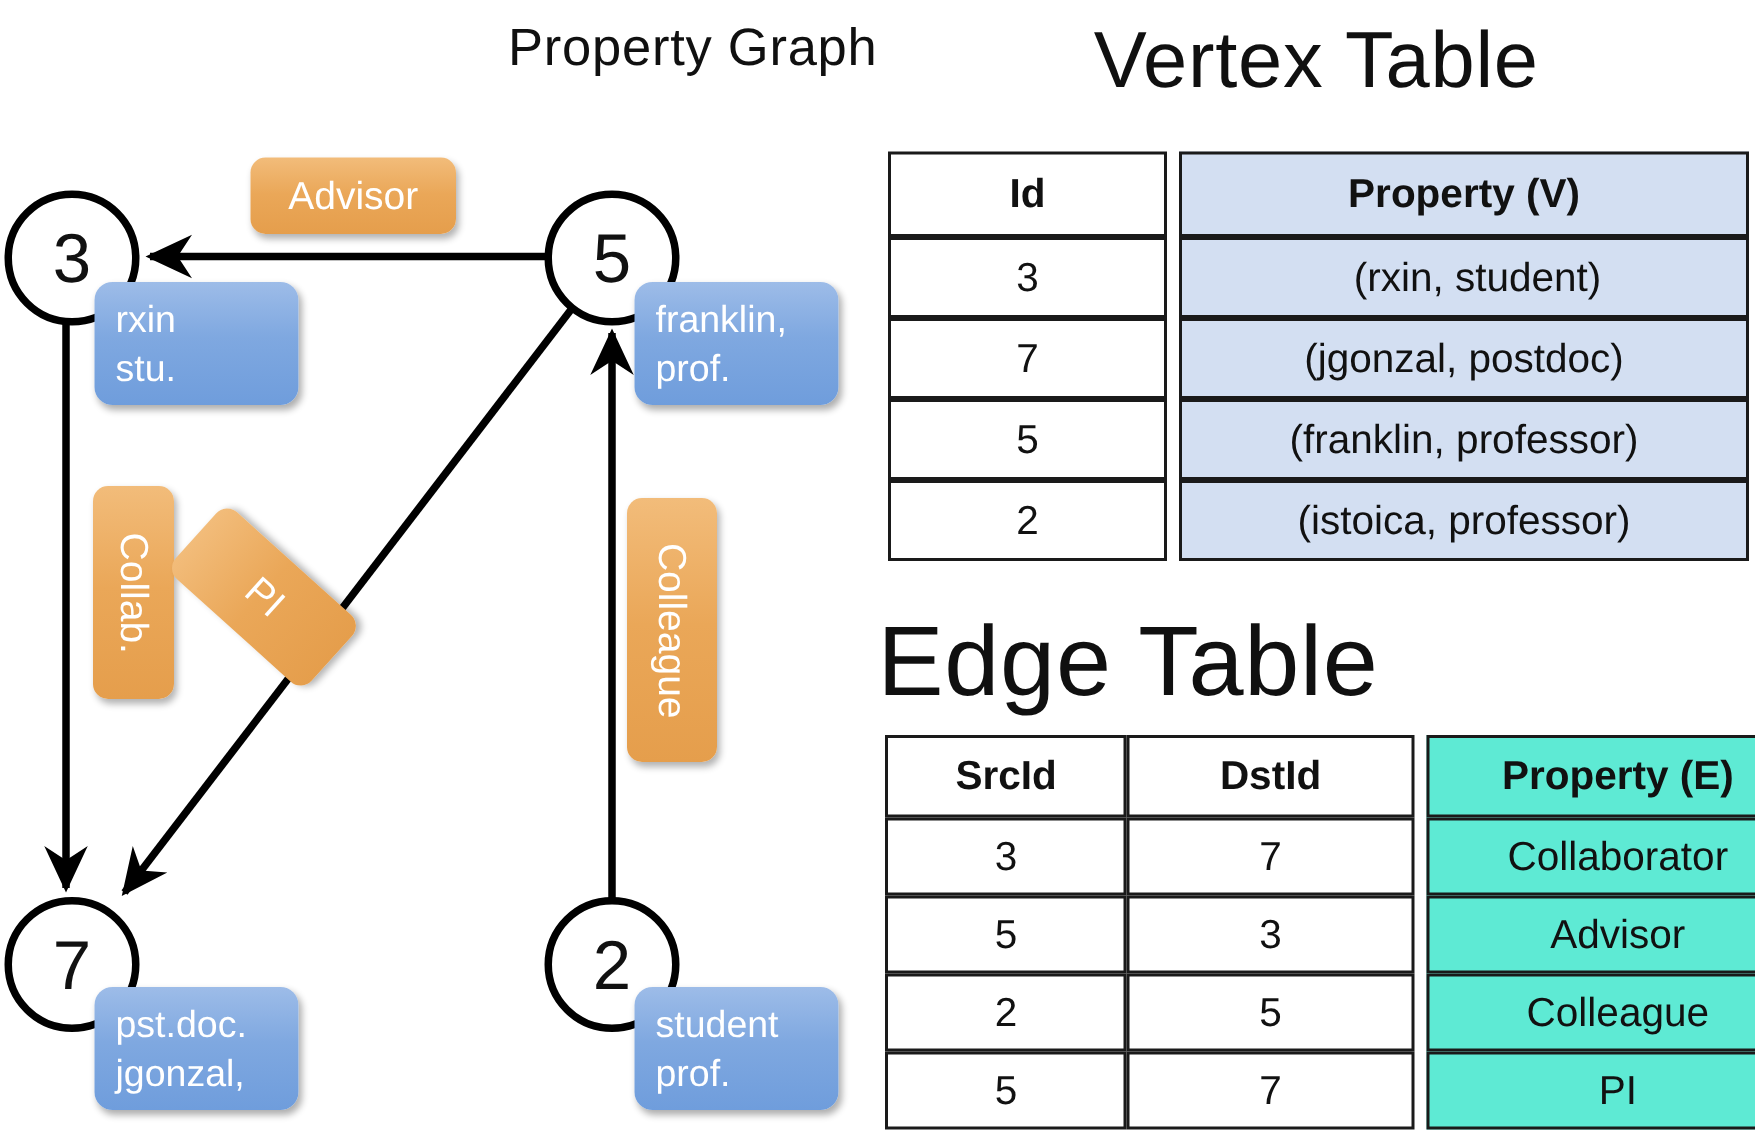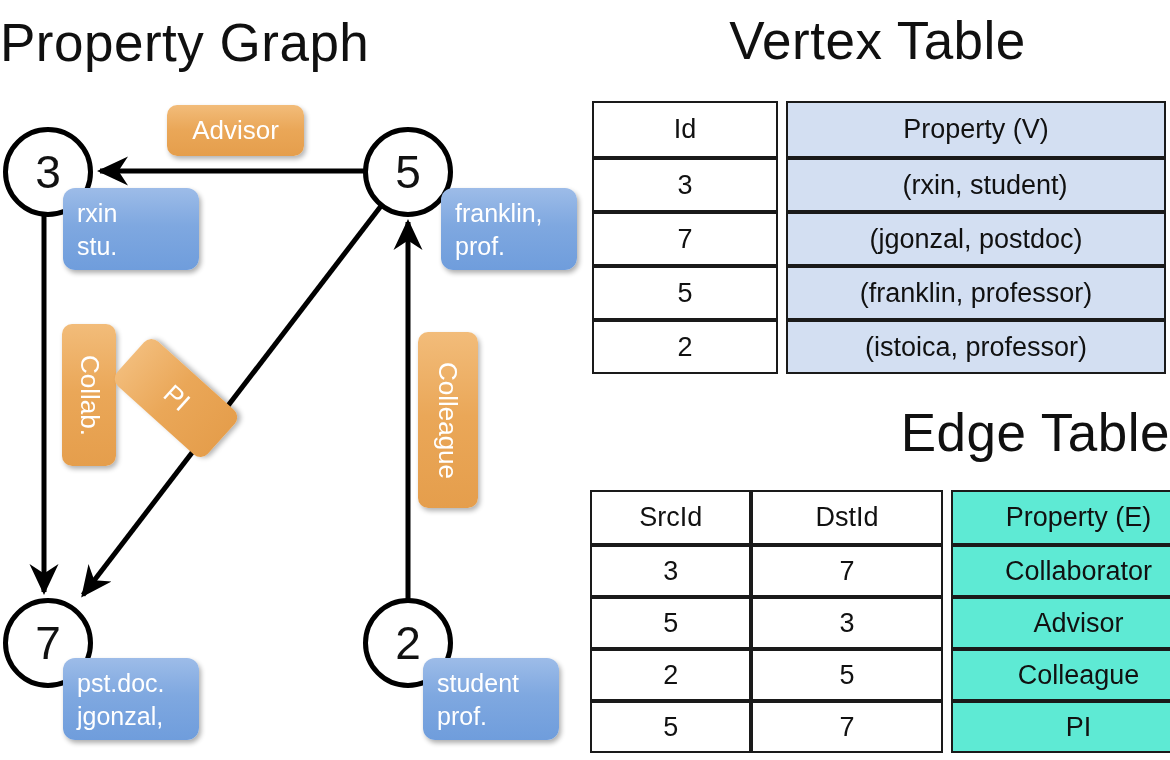--- a/index.html
+++ b/index.html
@@ -14,23 +14,23 @@
 
   
   .title{
     position:absolute;
     font-family:"Liberation Sans", sans-serif;
     font-weight:300;
     color:#101010;
     letter-spacing:0.5px;
     white-space:nowrap;
   }
-  #title-property-graph{left:0;top:12px;width:585px;text-align:left;font-size:53px;}
+  #title-property-graph{left:0;top:12px;width:585px;text-align:right;font-size:35px;}
   #title-vertex-table{left:585px;top:10px;width:585px;text-align:center;font-size:53px;}
-  #title-edge-table{left:585px;top:402px;width:585px;text-align:right;font-size:53px;}
+  #title-edge-table{left:585px;top:402px;width:585px;text-align:left;font-size:66px;}
 
   
   #graph-svg{position:absolute;left:0;top:0;width:585px;height:760px;}
 
   .node-circle{position:absolute;border:5px solid #000;border-radius:50%;
     background:#fff;box-sizing:border-box;display:flex;align-items:center;justify-content:center;}
   .node-label{font-size:46px;font-weight:300;color:#111;line-height:1;
     font-family:"Liberation Sans", sans-serif;}
 
   
@@ -68,21 +68,21 @@
   .tbl td{
     border:2px solid #1a1a1a;
     text-align:center;
     font-family:"Liberation Sans", sans-serif;
     font-weight:300;
     font-size:27px;
     color:#111;
     padding:0;
     box-sizing:border-box;
   }
-  .tbl td.hdr{font-weight:normal;}
+  .tbl td.hdr{font-weight:bold;}
   .gapcol{border:none !important;width:8px;}
   .blue{background:#d3dff2;}
   .orange{background:#5eead4;}
 </style>
 </head>
 <body>
 
 <div class="stage">
 
   <div class="title" id="title-property-graph">Property Graph</div>
@@ -116,21 +116,21 @@
   </div>
   <div class="node-circle" style="left:363px;top:598px;width:90px;height:90px;">
     <span class="node-label">2</span>
   </div>
 
   <div class="prop-box" style="left:63px;top:188px;width:136px;height:82px;">
     <div>rxin</div>
     <div>stu.</div>
   </div>
 
-  <div class="prop-box" style="left:423px;top:188px;width:136px;height:82px;margin-left:18px;">
+  <div class="prop-box" style="left:423px;top:188px;width:136px;height:82px;">
     <div>franklin,</div>
     <div>prof.</div>
   </div>
 
   <div class="prop-box" style="left:63px;top:658px;width:136px;height:82px;">
     <div>pst.doc.</div>
     <div>jgonzal,</div>
   </div>
 
   <div class="prop-box" style="left:423px;top:658px;width:136px;height:82px;">

